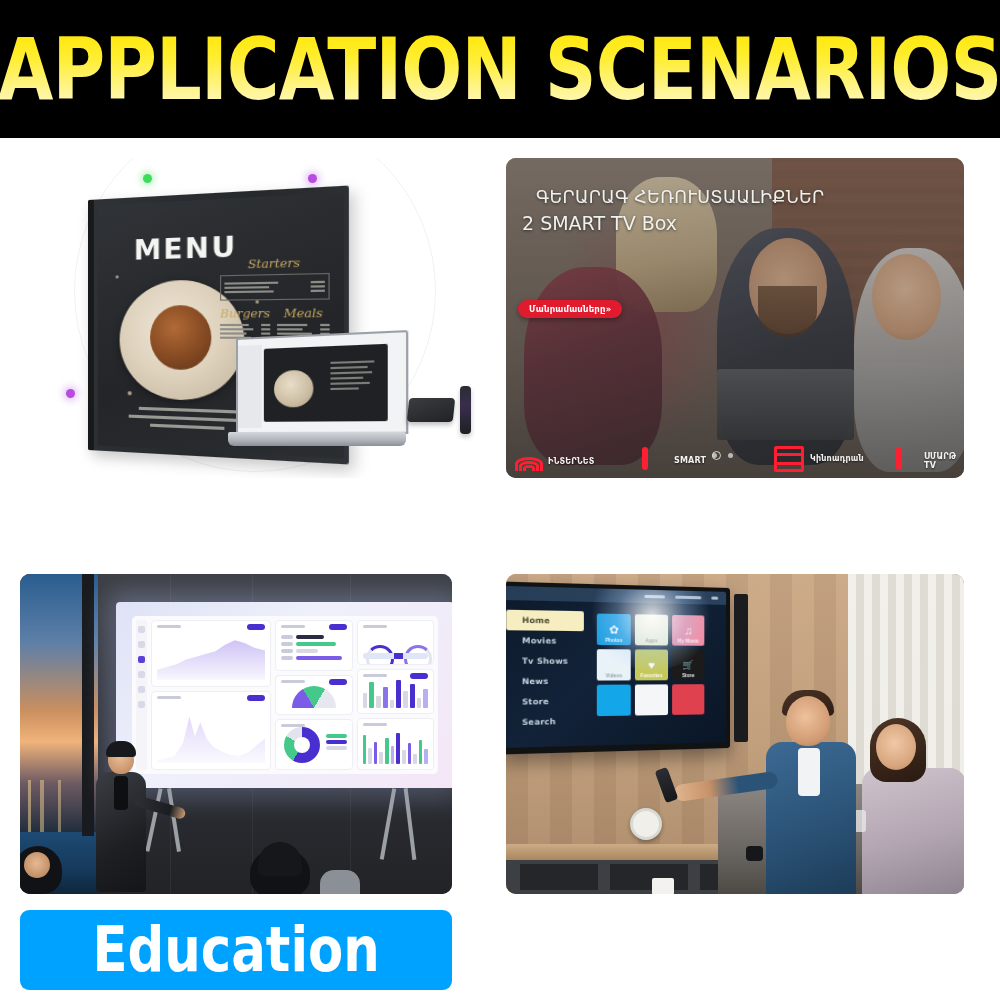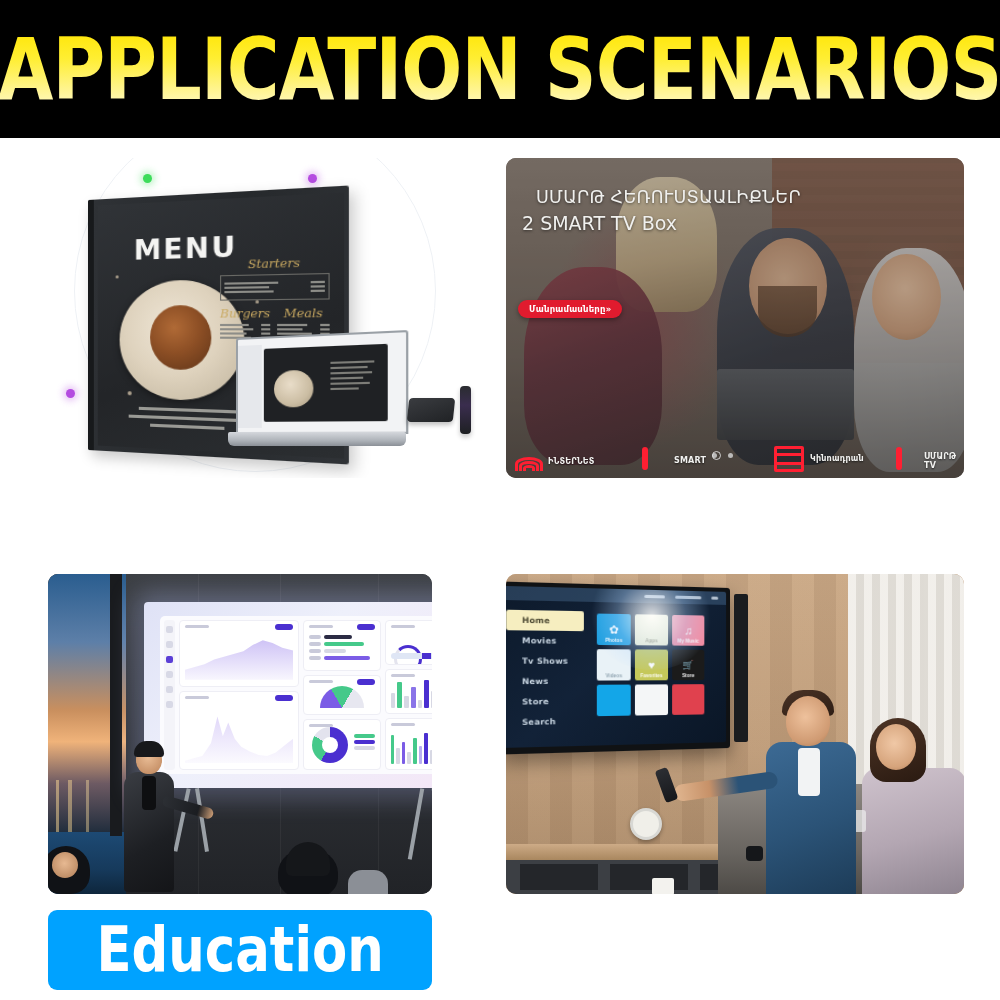--- a/index.html
+++ b/index.html
@@ -33,21 +33,21 @@
     white-space:nowrap;
   }
 
   
   .grid{
     position:absolute;left:0;top:138px;width:1000px;height:862px;
   }
   .cell{position:absolute;}
   .cell-tl{left:36px;  top:20px;  width:458px;height:418px;}
   .cell-tr{left:506px; top:20px;  width:458px;height:418px;}
-  .cell-bl{left:48px;  top:436px; width:384px;height:418px;}
+  .cell-bl{left:20px;  top:436px; width:384px;height:418px;padding-left:48px;}
   .cell-br{left:506px; top:436px; width:458px;height:418px;}
 
   .photo{
     position:absolute;left:0;top:0;width:100%;height:320px;
     border-radius:10px;overflow:hidden;background:#fff;
   }
   .label-bar{
     position:absolute;left:0;top:336px;width:100%;height:80px;
     background:#00a2ff;border-radius:9px;
     display:flex;align-items:center;justify-content:center;
@@ -524,21 +524,21 @@
         <div class="iptv-person p-left"></div>
         <div class="iptv-person p-right"></div>
         <div class="iptv-person p-rface"></div>
         <div class="iptv-person p-mid"></div>
         <div class="iptv-person p-face"></div>
         <div class="iptv-person p-beard"></div>
         <div class="iptv-laptop"></div>
         <div class="iptv-shade"></div>
 
         <div class="iptv-head">
-          <div class="l2">ՍՄԱՐԹ ՀԵՌՈՒՍՏԱԱԼԻՔՆԵՐ</div>
+          <div class="l2">ԳԵՐԱՐԱԳ ՀԵՌՈՒՍՏԱԱԼԻՔՆԵՐ</div>
           <div class="l3">2 SMART TV Box</div>
         </div>
 
         <div class="iptv-pill">Մանրամասները»</div>
 
         <div class="iptv-dots">
           <span></span>
             <span></span>
             <span class="ring"></span>
         </div>

